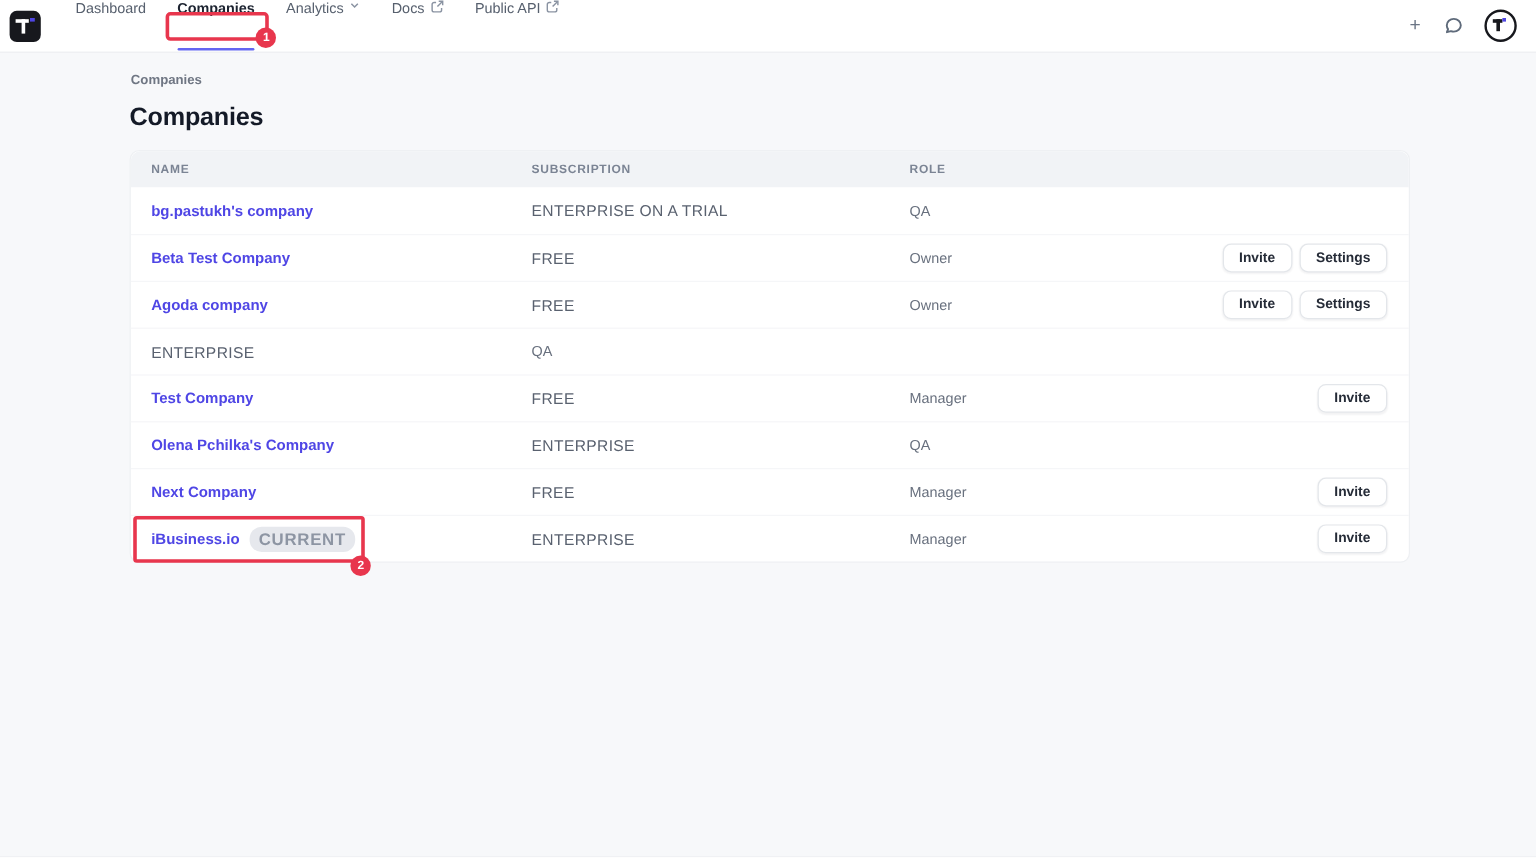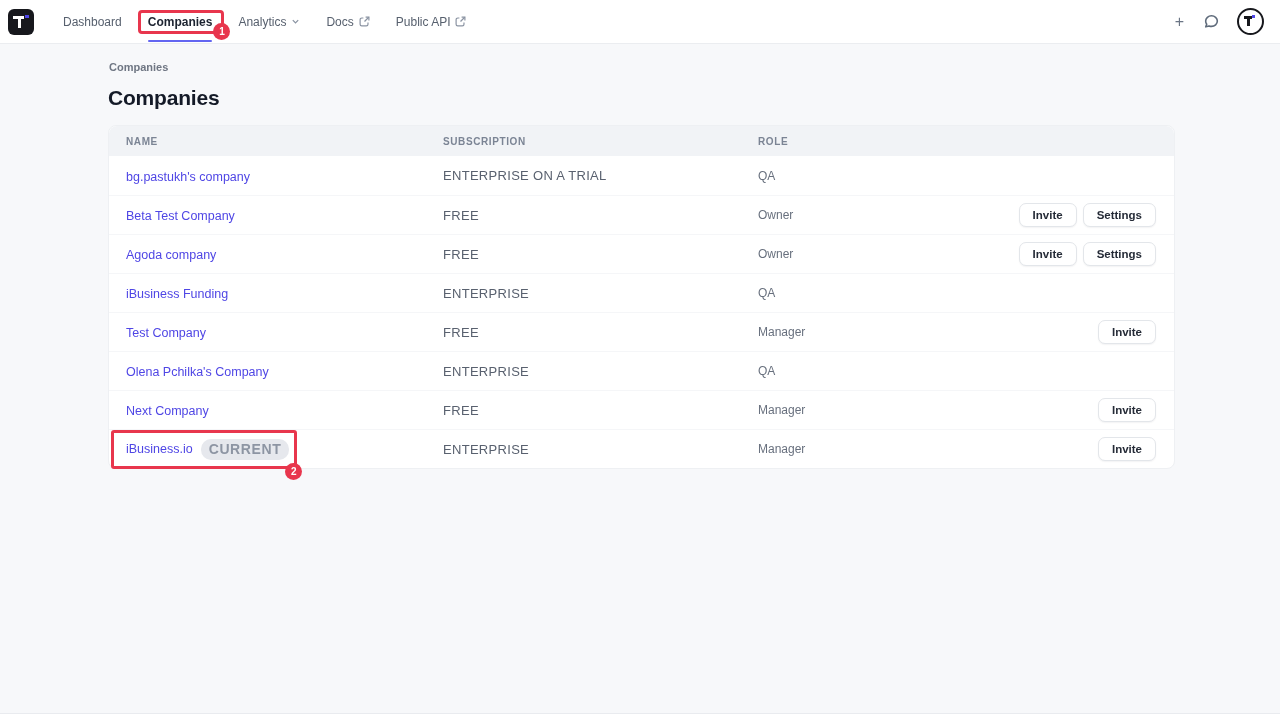--- a/index.html
+++ b/index.html
@@ -13,21 +13,21 @@
   .app-header {
     height:44px; background:#fff; border-bottom:1px solid #ebedf0;
     display:flex; align-items:center; padding:0 16px 0 8px;
   }
   .logo { width:26px; height:26px; border-radius:6px; background:#17181d; position:relative; flex:0 0 auto; }
   .logo .bar  { position:absolute; left:5px;  top:7px; width:10.5px; height:3.4px; background:#fff; }
   .logo .bar2 { position:absolute; left:16.8px; top:6.2px; width:4.2px; height:3.8px; background:#4f46e5; }
   .logo .stem { position:absolute; left:9.6px; top:7px; width:3.4px; height:12.5px; background:#fff; }
   .main-nav { display:flex; align-items:stretch; height:44px; margin-left:16px; }
   .nav-item {
-    position:relative; display:flex; align-items:center; gap:5px;
+    position:relative; display:flex; gap:5px;
     padding:0 13px; font-size:12px; color:#57606e; cursor:pointer; white-space:nowrap;
   }
   .nav-item.active span.lbl { color:#1c2330; font-weight:600; }
   .active-underline { position:absolute; left:13px; right:13px; bottom:2px; height:2px; background:#6366f1; border-radius:1px; }
   .nav-item svg { display:block; }
   .header-right { margin-left:auto; display:flex; align-items:center; gap:15px; }
   .icon-btn { background:none; border:none; cursor:pointer; display:flex; align-items:center; color:#6b7585; padding:2px; }
   .plus-glyph { font-size:16px; line-height:1; color:#6b7585; }
   .avatar { width:27px; height:27px; border-radius:50%; background:#fff; border:2.5px solid #17181d; position:relative; cursor:pointer; }
   .avatar .bar  { position:absolute; left:4.5px; top:6px; width:8px; height:2.6px; background:#17181d; }
@@ -54,21 +54,21 @@
   .thead, .trow {
     display:grid; grid-template-columns:317px 315px 1fr auto;
     align-items:center; padding:0 18px 0 17px;
   }
   .thead {
     height:30px; background:#f1f3f6; border-radius:8px 8px 0 0;
     font-size:10px; font-weight:600; letter-spacing:0.6px; color:#7b8494;
   }
   .trow { height:39px; border-top:1px solid #f5f6f8; }
   .trow:first-child { border-top:none; }
-  .company-link { color:#4f46e5; font-size:12.5px; font-weight:400; text-decoration:none; cursor:pointer; }
+  .company-link { color:#4f46e5; font-size:12.5px; font-weight:700; text-decoration:none; cursor:pointer; }
   .name-wrap { position:relative; display:inline-flex; align-items:center; }
   .sub-cell { font-size:13px; color:#59616f; letter-spacing:0.3px; }
   .role-cell { font-size:12px; color:#68707e; }
   .actions-cell { display:flex; gap:6px; justify-content:flex-end; }
   .btn {
     height:24px; padding:0 13px; border-radius:7px; border:1px solid #e3e6ea; background:#fff;
     font-family:"Liberation Sans", sans-serif; font-size:11.5px; font-weight:600; color:#252b37;
     cursor:pointer; box-shadow:0 1px 1.5px rgba(20,26,39,0.05);
   }
   .current-badge {
@@ -179,23 +179,20 @@
               <a class="company-link">Agoda company</a>
             </span></div>
           <div class="sub-cell">FREE</div>
           <div class="role-cell">Owner</div>
           <div class="actions-cell">
             <button class="btn">Invite</button>
             <button class="btn">Settings</button>
           </div>
         </div>
         <div class="trow">
-          <div><span class="name-wrap">
-              <a class="company-link">iBusiness Funding</a>
-            </span></div>
           <div class="sub-cell">ENTERPRISE</div>
           <div class="role-cell">QA</div>
           <div class="actions-cell"></div>
         </div>
         <div class="trow">
           <div><span class="name-wrap">
               <a class="company-link">Test Company</a>
             </span></div>
           <div class="sub-cell">FREE</div>
           <div class="role-cell">Manager</div>

